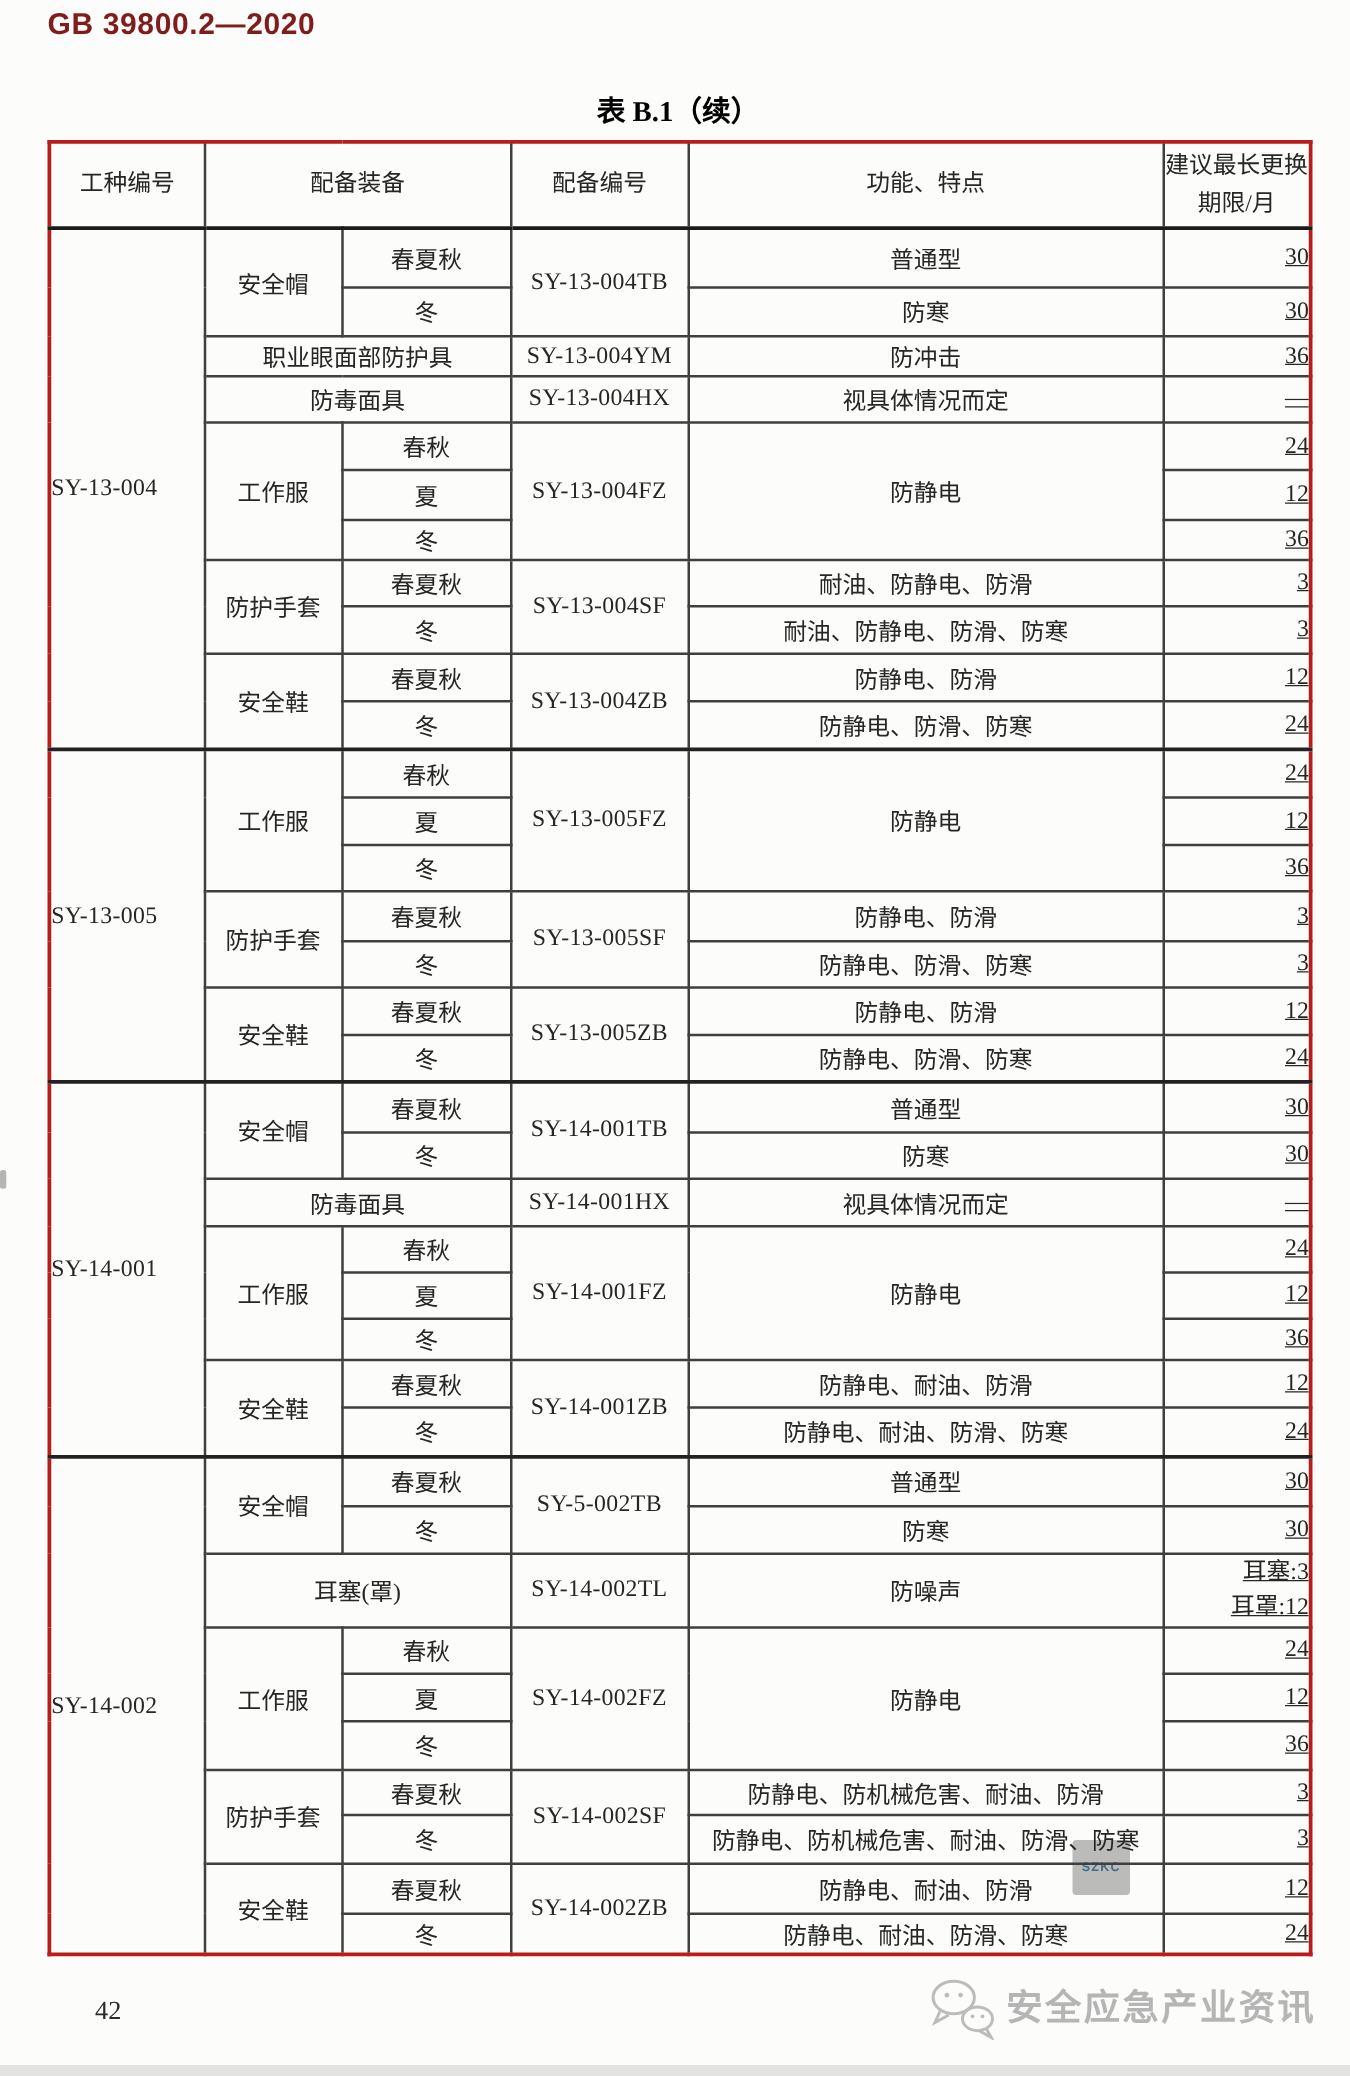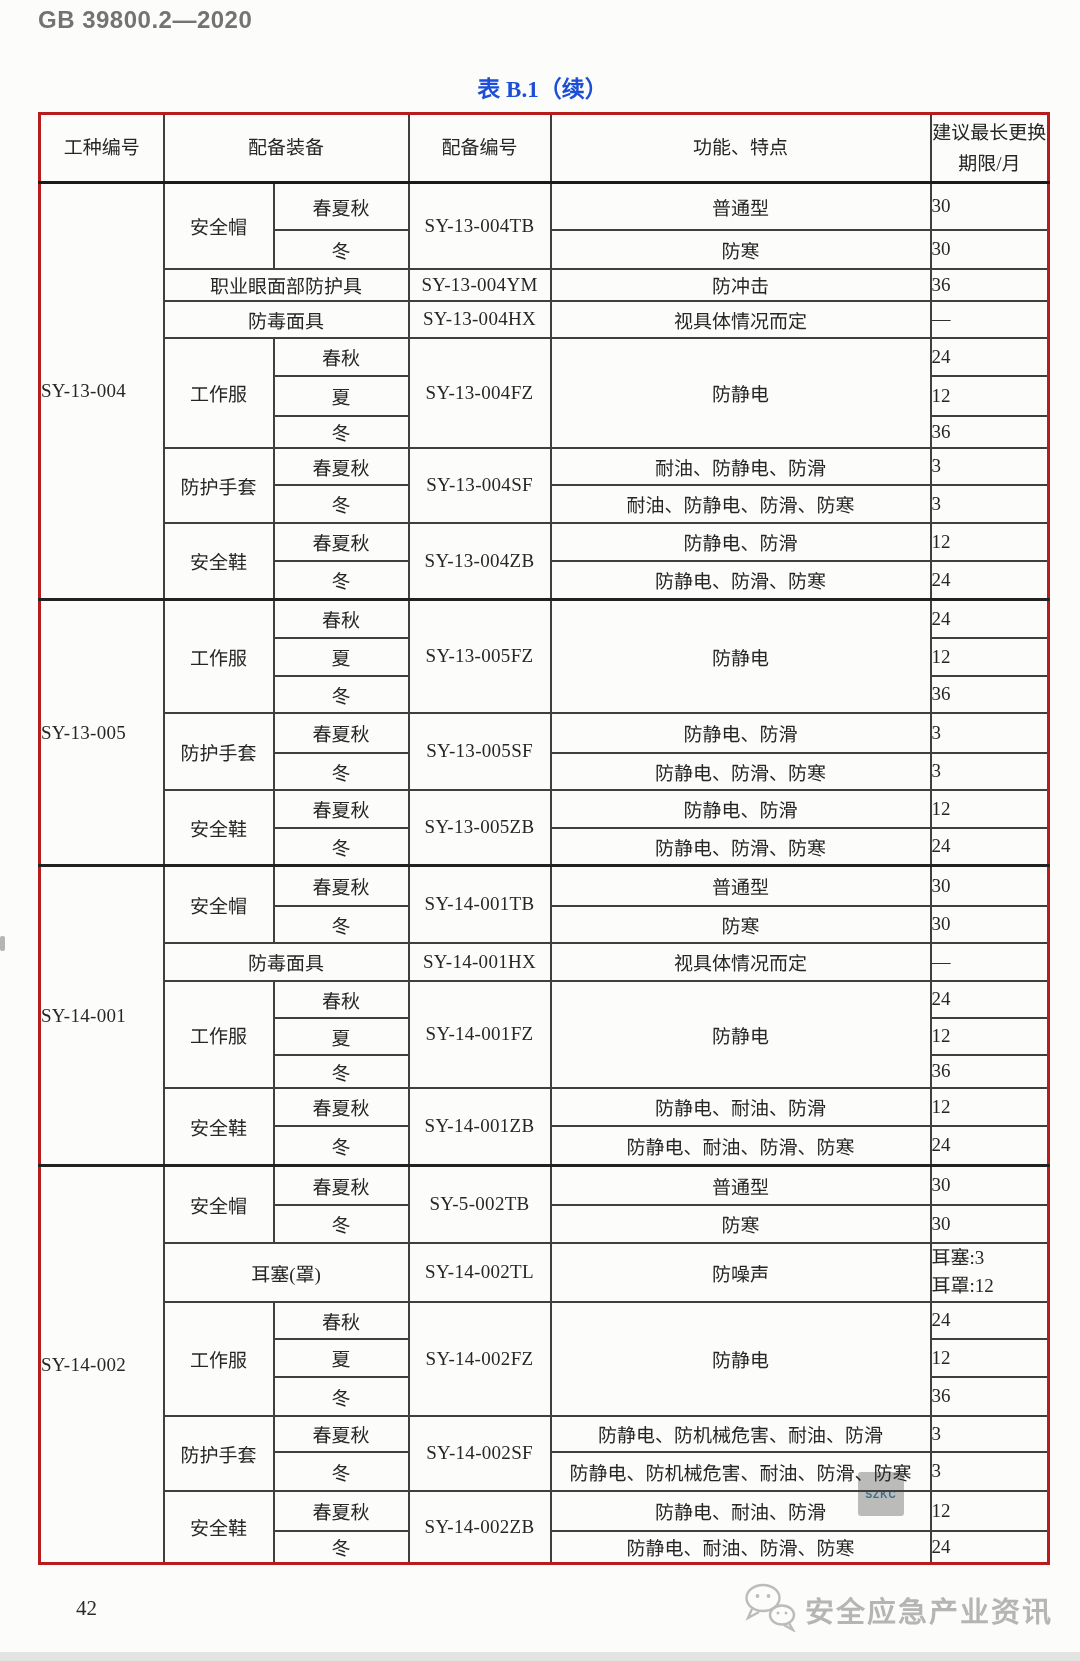--- a/index.html
+++ b/index.html
@@ -9,61 +9,61 @@
     font-family:"Liberation Serif","DejaVu Serif",serif;
     color:#262626;
   }
   .page{
     position:relative;width:1080px;height:1661px;
     background:#fcfcfa;overflow:hidden;
   }
   .std-num{
     position:absolute;left:38px;top:6px;
     font-family:"Liberation Sans","DejaVu Sans",sans-serif;
-    font-size:24px;font-weight:bold;letter-spacing:.5px;color:#737373;
+    font-size:24px;font-weight:bold;letter-spacing:.5px;color:#7f1d1d;
   }
   .table-title{
     position:absolute;left:38px;top:70px;width:1009px;
-    text-align:center;font-size:23px;font-weight:bold;color:#1d4ed8;
+    text-align:center;font-size:23px;font-weight:bold;color:#000000;
   }
   table.ppe{
     position:absolute;left:38px;top:112px;
     width:1009px;border-collapse:collapse;table-layout:fixed;
     border:3px solid #b91c1c;
   }
   .ppe th,.ppe td{
     border:2px solid #3f3f3f;
     font-size:19px;font-weight:normal;color:#262626;
     padding:0;vertical-align:middle;
     overflow:hidden;
   }
   .ppe thead th{border-bottom:3px solid #1b1b1b;line-height:1.65;}
   .ppe tbody.section{border-top:3px solid #222;}
   .period-head{padding:0 7px;}
   .cc{text-align:center;}
   .feat{text-align:center;padding:0 6px 0 10px;}
-  .num{text-align:left;}
+  .num{text-align:right;text-decoration:underline;}
   .num div{line-height:1.5;}
   .code{text-align:center;letter-spacing:.3px;}
   .wt{text-align:left;letter-spacing:.3px;}
   .stamp{
     position:absolute;left:858px;top:1472px;width:46px;height:44px;
     background:#ababab;opacity:.8;border-radius:3px;
     display:flex;align-items:center;justify-content:center;
   }
   .stamp span{
     color:#0c4a6e;font-family:"Liberation Sans","DejaVu Sans",sans-serif;
     font-size:10px;font-weight:bold;letter-spacing:1px;
   }
   .page-num{
     position:absolute;left:76px;top:1596px;font-size:21px;color:#2a2a2a;
   }
   .footer-wm{
     position:absolute;left:742px;top:1582px;
-    display:flex;align-items:center;gap:7px;
+    display:flex;align-items:flex-start;gap:7px;
   }
   .wm-text{
     font-size:29px;color:#b5b5b5;font-weight:600;letter-spacing:2px;
     font-family:"Liberation Sans","DejaVu Sans",sans-serif;
   }
   .bottom-edge{
     position:absolute;left:0;top:1652px;width:1080px;height:9px;background:#e3e3e1;
   }
   .speck{
     position:absolute;left:0;top:936px;width:5px;height:15px;

